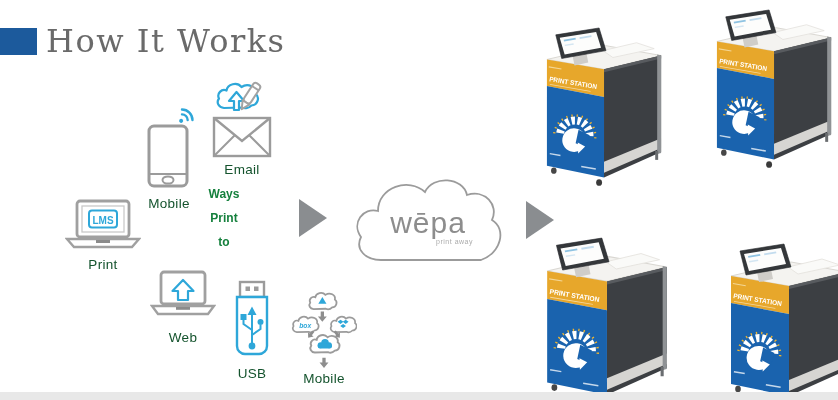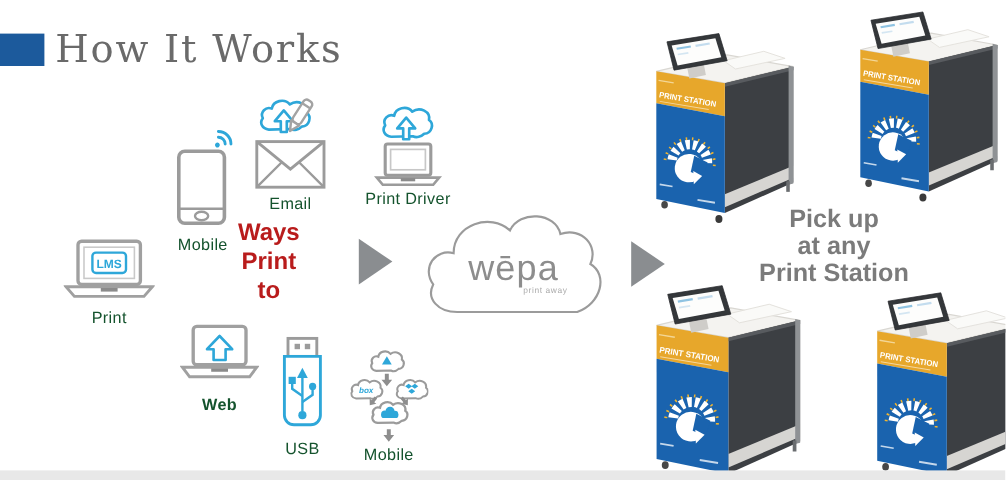--- a/index.html
+++ b/index.html
@@ -10,27 +10,27 @@
   .title-square{left:0;top:28px;width:37px;height:27px;background:#1c5a9c;}
   .page-title{left:46px;top:22px;font-family:"DejaVu Serif",serif;font-size:32px;line-height:38px;
               color:#6a6a6a;letter-spacing:1.5px;white-space:nowrap;}
   
   .item{text-align:center;}
   .item svg{display:block;margin:0 auto;}
   .icon-label{margin-top:2px;font-size:13.5px;color:#14532d;letter-spacing:.3px;}
   .it-mobile{left:98px;top:88px;width:62px;}
   .it-email{left:170px;top:62px;width:64px;}
   .it-printdriver{left:258px;top:70px;width:84px;}
-  .it-canvas{left:12px;top:183px;width:78px;}
-  .it-web{left:108px;top:254px;width:70px;font-weight:bold;}
+  .it-canvas{left:24px;top:183px;width:78px;}
+  .it-web{left:108px;top:254px;width:70px;}
   .it-usb{left:186px;top:264px;width:52px;}
   .it-cloud{left:242px;top:274px;width:84px;}
   
   .ways-heading{left:184px;top:182px;width:80px;text-align:center;font-weight:700;
-                font-size:20px;line-height:24px;color:#b91c1c;}
+                font-size:12px;line-height:24px;color:#15803d;}
   
   .flow-arrow{width:0;height:0;border-left:28px solid #8a8d90;
               border-top:19px solid transparent;border-bottom:19px solid transparent;}
   .fa1{left:299px;top:199px;}
   .fa2{left:526px;top:201px;}
   
   .wepa{left:345px;top:157px;width:168px;height:112px;}
   
   .pickup{left:612px;top:172px;width:166px;text-align:center;font-weight:700;
           font-size:21px;line-height:22.5px;color:#7b7b7b;z-index:4;}
@@ -79,33 +79,20 @@
       </g>
       <g stroke="#9b9b9b" stroke-width="2.4" fill="#fff">
         <rect x="2" y="40" width="56" height="38"></rect>
         <path d="M2,40 L30,63 L58,40" fill="none"></path>
         <path d="M2,78 L23,57 M58,78 L37,57" fill="none" stroke-width="2"></path>
       </g>
     </svg>
     <figcaption class="icon-label">Email</figcaption>
   </figure>
 
-  <figure class="abs item it-printdriver">
-    <svg width="60" viewBox="0 0 60 70">
-      <g transform="translate(7,1)" stroke="#2ea7d9" stroke-width="2.2" fill="#fff" stroke-linejoin="round">
-        <path d="M9,27 C3.5,26.5 1,21.5 4,17.5 C1.5,12.5 6.5,7.5 11.5,9.5 C12.5,3 22,0.5 26.5,6 C33,1.5 42,6 40.5,13 C45,16 43,24 36.5,24.5 C34,27 30,28 27,26.5 Z"></path>
-        <path d="M19,29 L19,20 L14,20 L21.5,11 L29,20 L24,20 L24,29 Z"></path>
-      </g>
-      <rect x="11" y="34" width="38" height="26" rx="2" fill="#fff" stroke="#9b9b9b" stroke-width="2.6"></rect>
-      <rect x="15.5" y="38.5" width="29" height="17" fill="#fff" stroke="#c7c7c7" stroke-width="1.4"></rect>
-      <path d="M4,62 L56,62 L51,68 L9,68 Z" fill="#fff" stroke="#9b9b9b" stroke-width="2.2"></path>
-      <rect x="24" y="62.5" width="12" height="2.6" fill="#8b8b8b"></rect>
-    </svg>
-    <figcaption class="icon-label">Print Driver</figcaption>
-  </figure>
 
   <figure class="abs item it-canvas">
     <svg width="76" viewBox="0 0 76 56">
       <rect x="12" y="2" width="52" height="36" rx="3" fill="#fff" stroke="#a0a0a0" stroke-width="2.8"></rect>
       <rect x="17" y="7" width="42" height="26" fill="#fff" stroke="#c9c9c9" stroke-width="1.3"></rect>
       <rect x="24" y="11.5" width="28" height="17" rx="3" fill="none" stroke="#2ea7d9" stroke-width="2"></rect>
       <text x="38" y="24.5" text-anchor="middle" font-size="10" font-weight="700" fill="#2ea7d9">LMS</text>
       <path d="M2,40 L74,40 L67,48 L9,48 Z" fill="#fff" stroke="#a0a0a0" stroke-width="2.4"></path>
       <rect x="31" y="41" width="14" height="3" fill="#8b8b8b"></rect>
     </svg>
@@ -190,25 +177,20 @@
 
   <div class="abs flow-arrow fa1"></div>
   <div class="abs flow-arrow fa2"></div>
 
   <svg class="abs wepa" viewBox="0 0 168 112">
     <path d="M36,103 C20,103 10,92 16,80 C6,66 18,50 33,54 C33,30 64,20 80,35 C88,18 118,20 122,38 C140,32 154,48 147,63 C162,72 156,96 136,103 Z" fill="#ffffff" stroke="#9b9b9b" stroke-width="1.8"></path>
     <text x="83" y="76" text-anchor="middle" font-size="30" fill="#8d8d8d" letter-spacing="1">wēpa</text>
     <text x="128" y="87" text-anchor="end" font-size="7" fill="#ababab" letter-spacing="0.5">print away</text>
   </svg>
 
-  <div class="abs pickup">
-    <div>Pick up</div>
-    <div>at any</div>
-    <div>Print Station</div>
-  </div>
 
   <div class="abs station st-tl">
     <svg viewBox="0 0 128 164">
       <polygon points="5,34 63,44 121,30 65,20" fill="#f4f3f0" stroke="#d9d7d2" stroke-width="1"></polygon>
       <polygon points="62,25 96,17 114,23 72,32" fill="#fafaf8" stroke="#e3e1dc" stroke-width="0.8"></polygon>
       <polygon points="63,44 121,30 121,128 63,154" fill="#3c3f43"></polygon>
       <polygon points="63,44 121,30 121,33 63,47" fill="#585b5f"></polygon>
       <polygon points="63,138 121,114 121,124 63,149" fill="#d6d5d2"></polygon>
       <polygon points="117,29 121,30 121,129 117,130" fill="#8f9295"></polygon>
       <polygon points="5,34 63,44 63,72 5,61" fill="#e7a72b"></polygon>

